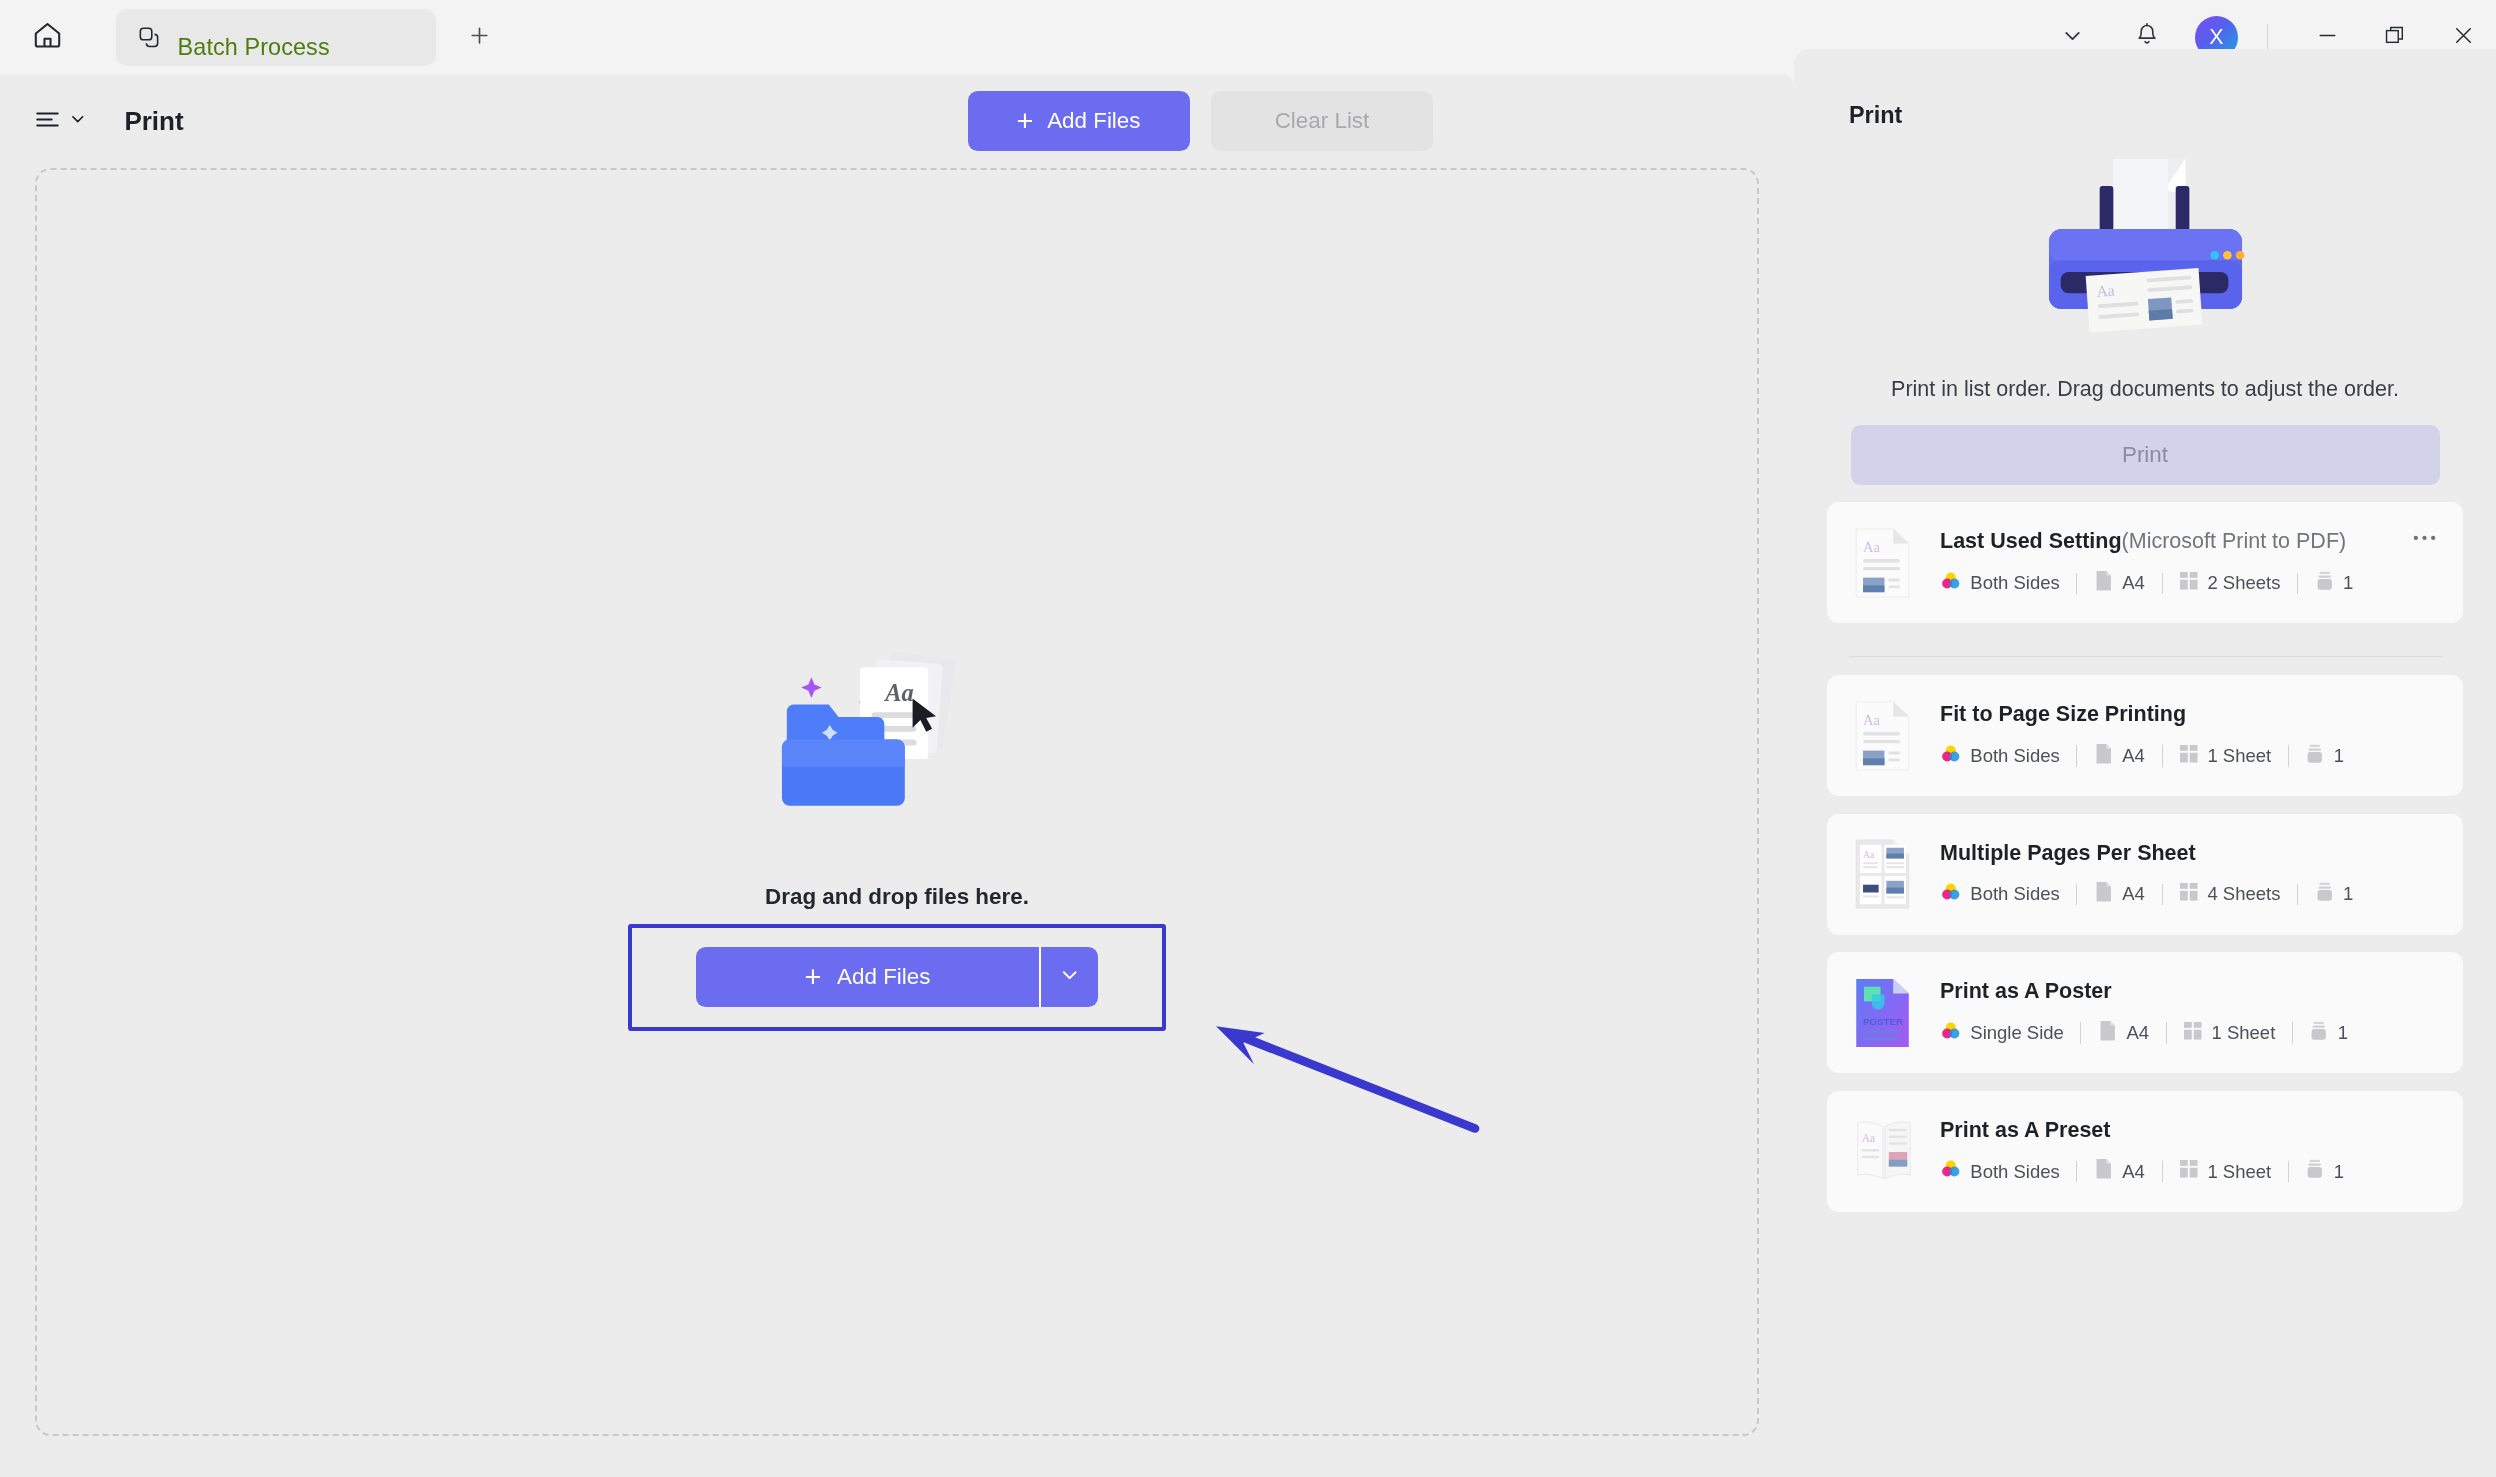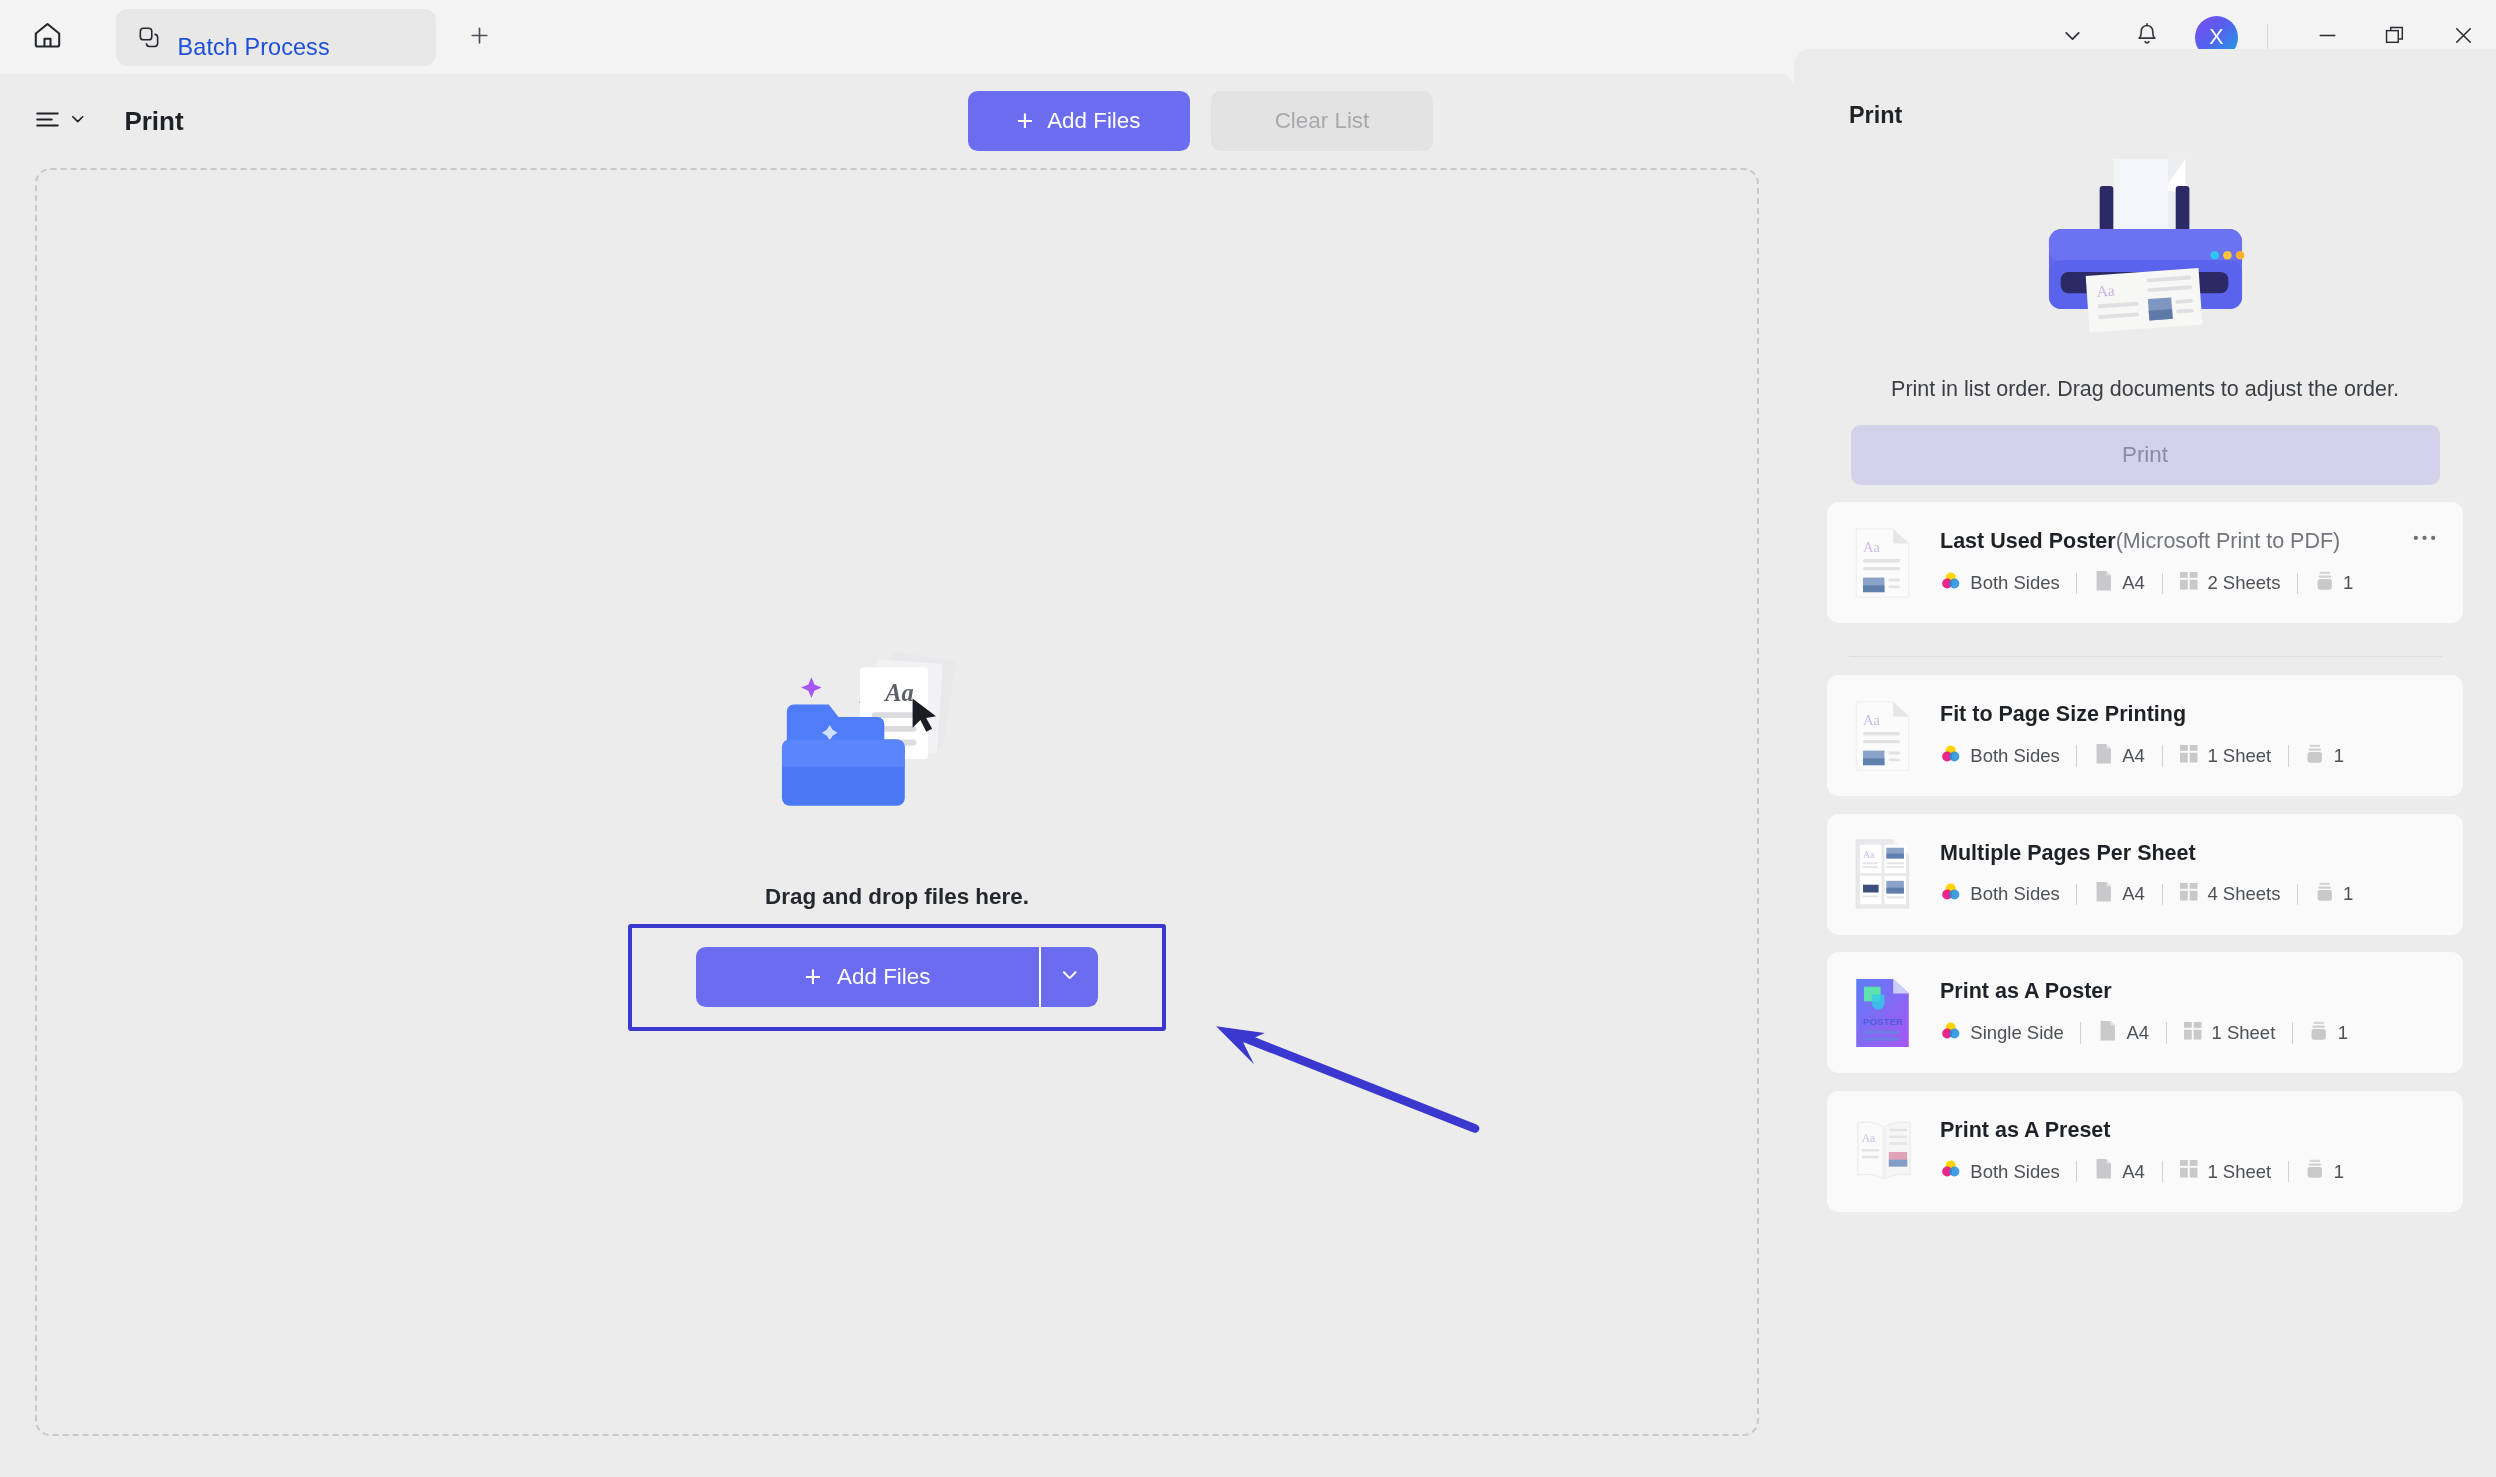--- a/index.html
+++ b/index.html
@@ -19,21 +19,21 @@
     width: 55px; height: 55px; margin-left: 19.5px;
     display: flex; align-items: center; justify-content: center;
     border-radius: 7.8px; cursor: pointer;
   }
   .tab {
     margin-left: 41px; height: 57px; width: 320px;
     background: #e8e8e8; border-radius: 11.7px;
     display: flex; align-items: center; padding: 0 21.5px; cursor: pointer;
   }
   .tab-icon { width: 25px; height: 25px; flex: 0 0 25px; margin-right: 15.6px; }
-  .tab-label { font-size: 23.4px; color: #1d4ed8; letter-spacing: 0.1px; margin-top: 21px; }
+  .tab-label { font-size: 23.4px; color: #4d7c0f; letter-spacing: 0.1px; margin-top: 21px; }
   .newtab {
     margin-left: 21.5px; width: 45px; height: 45px;
     display: flex; align-items: center; justify-content: center;
     color: #4a4f57; cursor: pointer;
   }
   .tb-right {
     margin-left: auto; display: flex; align-items: center; height: 74px;
   }
   .tb-ico {
     width: 53px; height: 53px; margin-right: 21.5px;
@@ -391,21 +391,21 @@
         <rect x="9" y="33" width="38" height="3.5" rx="1.7" fill="#e2e2e4"></rect>
         <rect x="9" y="41" width="38" height="3.5" rx="1.7" fill="#e2e2e4"></rect>
         <rect x="9" y="52" width="22" height="15" fill="#8aa2c7"></rect>
         <rect x="9" y="60" width="22" height="7" fill="#5f7fae"></rect>
         <rect x="35" y="53" width="12" height="3" rx="1.5" fill="#e2e2e4"></rect>
         <rect x="35" y="60" width="12" height="3" rx="1.5" fill="#e2e2e4"></rect>
       </svg>
     </span>
     <div class="card-body">
       <div class="card-title">
-        <span>Last Used Poster</span><span class="sub">(Microsoft Print to PDF)</span>
+        <span>Last Used Setting</span><span class="sub">(Microsoft Print to PDF)</span>
       </div>
       <div class="meta">
         <span class="mi">
           <span style="margin-left:0;">
             <svg width="21.5" height="21.5" viewBox="0 0 24 24">
                 <circle cx="12" cy="8.4" r="5.6" fill="#ffd400"></circle>
                 <circle cx="8" cy="15" r="5.6" fill="#e8157f" opacity=".92"></circle>
                 <circle cx="16" cy="15" r="5.6" fill="#1f8fe0" opacity=".86"></circle>
               </svg>
           </span>

